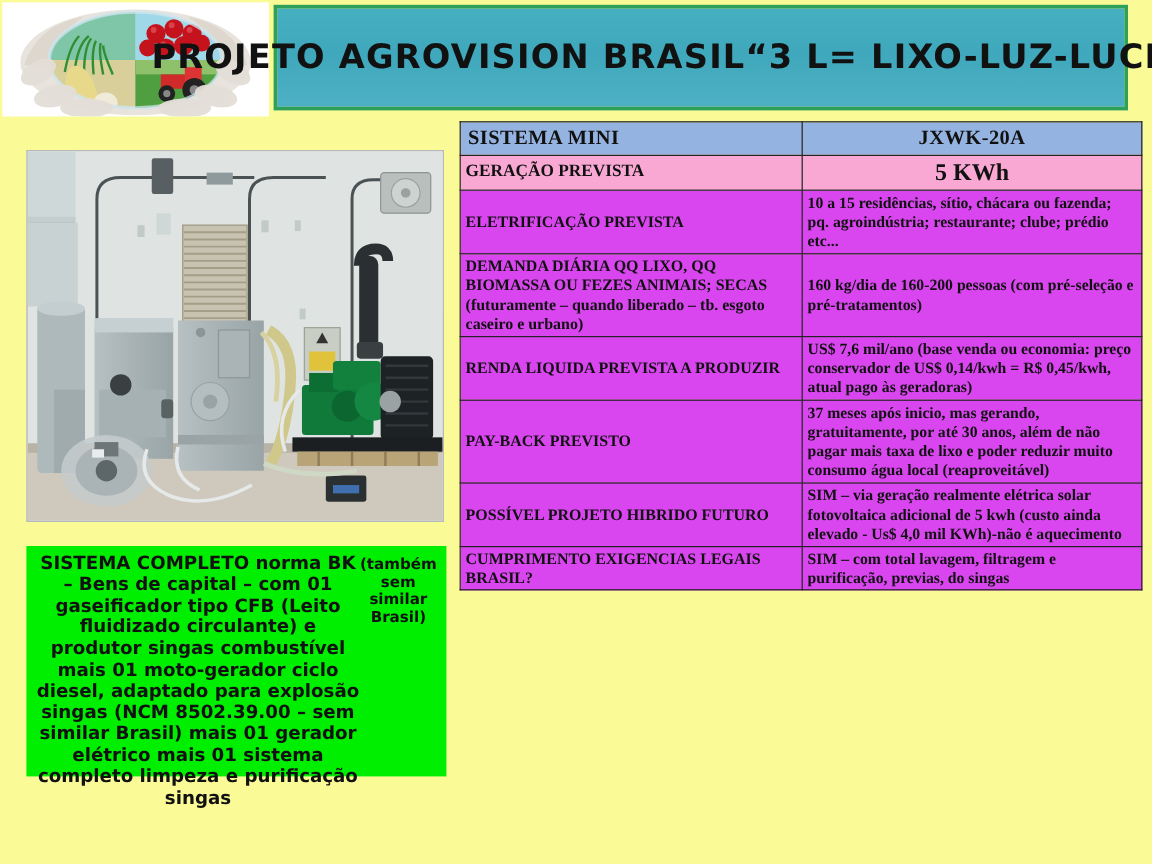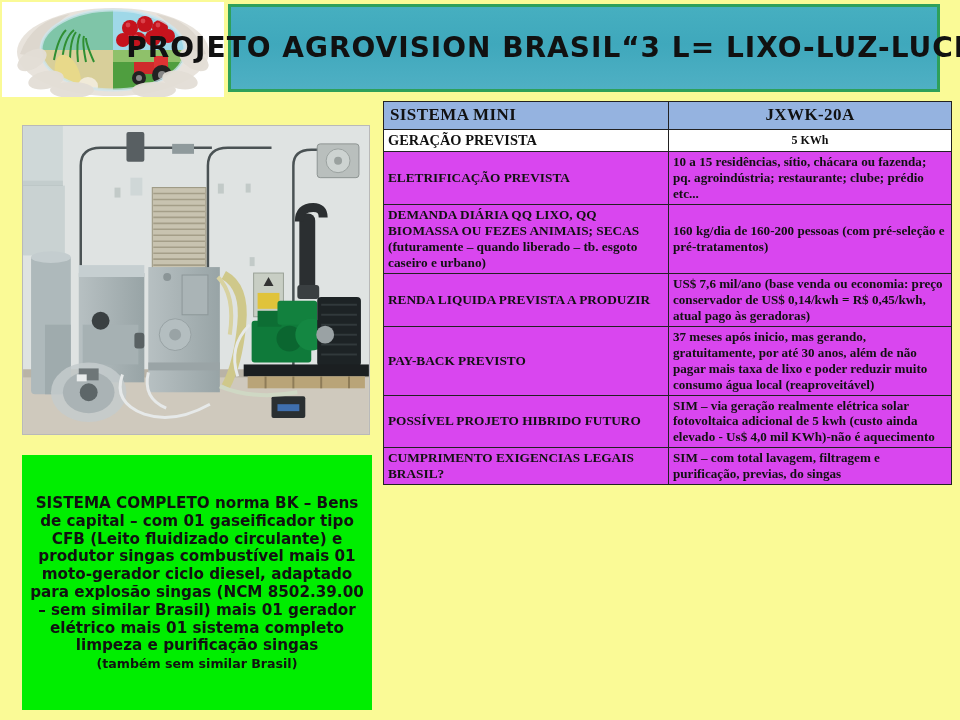--- a/index.html
+++ b/index.html
@@ -38,25 +38,25 @@
   
   .photo{
     position:absolute;left:22px;top:125px;width:348px;height:310px;
     border:1px solid #b9b9b9;box-sizing:border-box;overflow:hidden;
     background:#cfd6d8;
   }
   .photo svg{display:block;width:100%;height:100%;}
 
   
   .greenbox{
-    position:absolute;left:22px;top:455px;width:350px;height:255px;
+    position:absolute;left:22px;top:455px;width:350px;height:192px;
     background:#00EE00;
     box-sizing:border-box;
     padding:6px 8px 4px 8px;
-    display:flex;flex-direction:column;justify-content:center;
+    display:flex;flex-direction:row;justify-content:center;
   }
   .greenbox p{
     margin:0;
     font-family:"DejaVu Sans",sans-serif;
     font-weight:bold;
     font-size:15.2px;
     line-height:1.17;
     color:#111111;
     text-align:center;
   }
@@ -84,25 +84,25 @@
   .tbl td.v{width:274px;font-size:13.1px;line-height:1.22;}
   .tbl tr.hdr td{
     background:#95B3E0;
     text-align:center;
     font-size:17px;
     letter-spacing:.4px;
     padding:3px 4px;
   }
   .tbl tr.hdr td.k{text-align:left;padding-left:6px;}
   .tbl tr.gen td{
-    background:#ffffff;
+    background:#f9a8d4;
     font-size:14.4px;
     padding:2px 4px;
   }
-  .tbl tr.gen td.v{text-align:center;font-size:12px;}
+  .tbl tr.gen td.v{text-align:center;font-size:20px;}
   .tbl td.mid{vertical-align:middle;}
 </style>
 </head>
 <body>
 
 <div class="page">
 
   <div class="logo">
     <svg viewBox="0 0 222 95" xmlns="http://www.w3.org/2000/svg">
       <rect x="0" y="0" width="222" height="95" fill="#ffffff"></rect>

